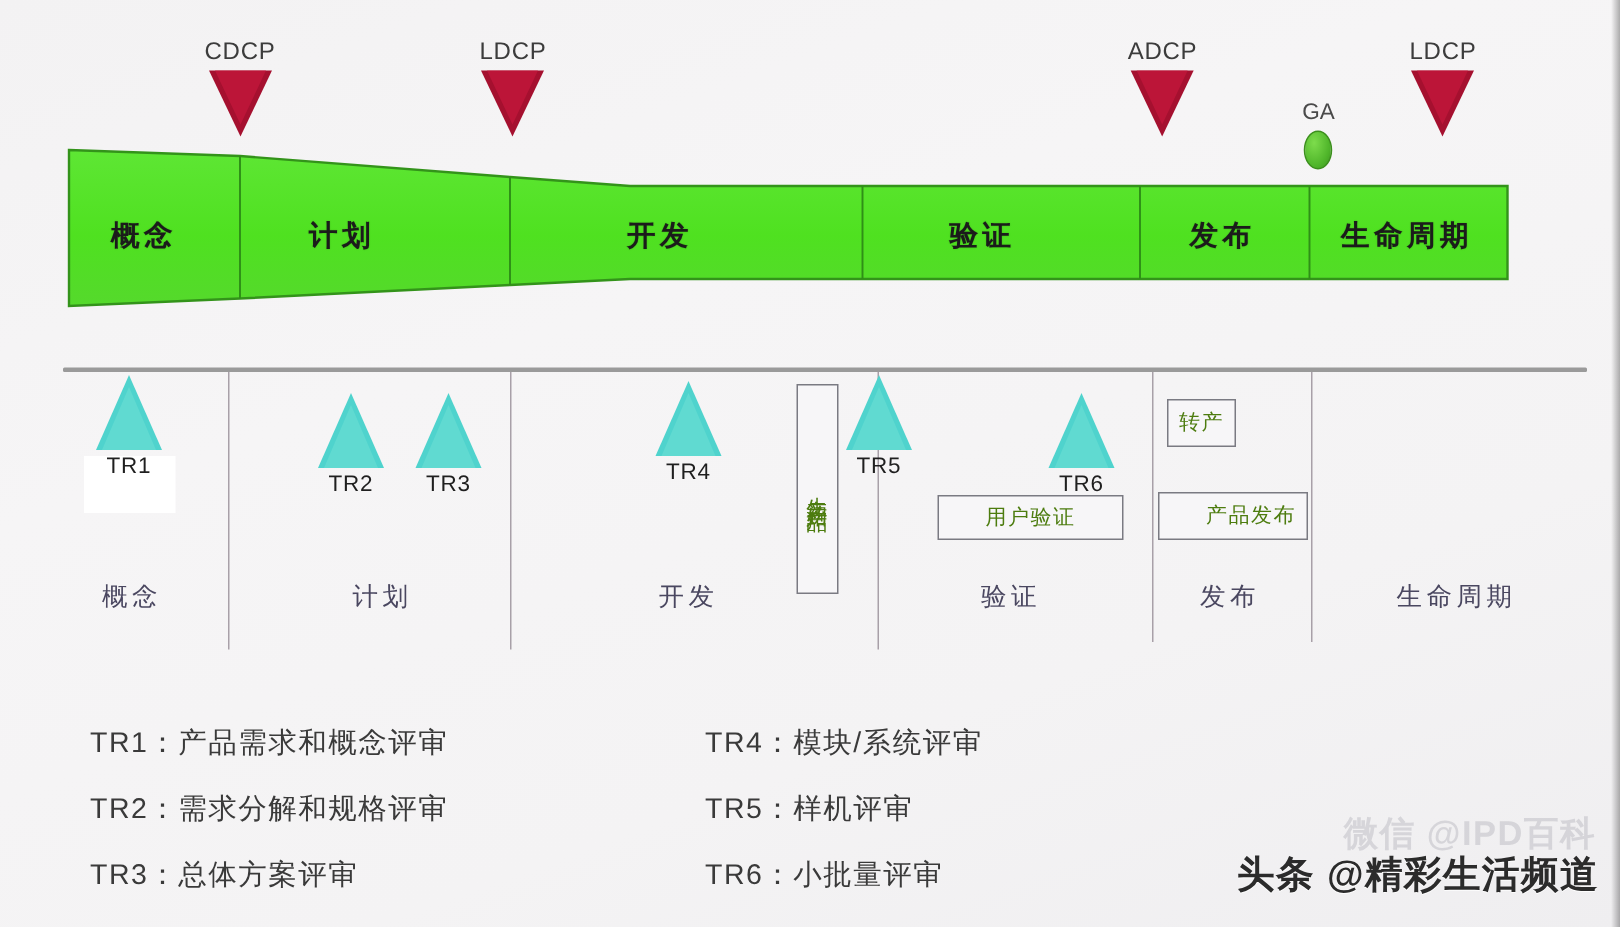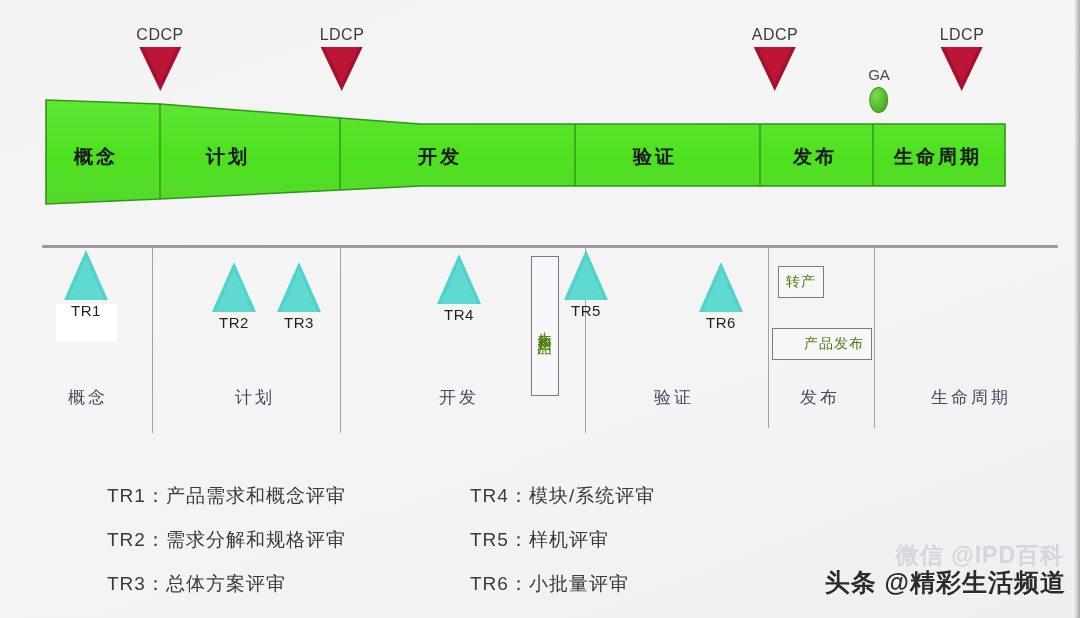--- a/index.html
+++ b/index.html
@@ -260,33 +260,34 @@
       <div class="tr-label">TR5</div>
     </div>
     <div class="tr-mark" style="left:721px; top:24px;">
       <div class="tr-tri-sheen">
           <div class="tr-tri"></div>
         </div>
       <div class="tr-label">TR6</div>
     </div>
 
     <div class="mbox vertical" style="left:531px; top:18px; width:28px; height:140px;">生产初始产品</div>
+    <div class="mbox" style="left:625px; top:92px; width:124px; height:30px;">用户验证</div>
     <div class="mbox" style="left:778px; top:28px; width:46px; height:32px;">转产</div>
     <div class="mbox" style="left:772px; top:90px; width:100px; height:32px;padding-left:24px;">产品发布</div>
 
     <div class="phase-label" style="left:88px;  top:148px;">概念</div>
     <div class="phase-label" style="left:255px; top:148px;">计划</div>
     <div class="phase-label" style="left:459px; top:148px;">开发</div>
     <div class="phase-label" style="left:674px; top:148px;">验证</div>
     <div class="phase-label" style="left:820px; top:148px;">发布</div>
     <div class="phase-label" style="left:971px; top:148px;">生命周期</div>
   </div>
 
   <div id="legend">
-    <div class="legend-col" style="left:60px; top:6px;margin-left:47px;">
+    <div class="legend-col" style="left:60px; top:6px;">
       <div class="legend-row"><span class="legend-key">TR1：</span><span class="legend-val">产品需求和概念评审</span></div>
       <div class="legend-row"><span class="legend-key">TR2：</span><span class="legend-val">需求分解和规格评审</span></div>
       <div class="legend-row"><span class="legend-key">TR3：</span><span class="legend-val">总体方案评审</span></div>
     </div>
     <div class="legend-col" style="left:470px; top:6px;">
       <div class="legend-row"><span class="legend-key">TR4：</span><span class="legend-val">模块/系统评审</span></div>
       <div class="legend-row"><span class="legend-key">TR5：</span><span class="legend-val">样机评审</span></div>
       <div class="legend-row"><span class="legend-key">TR6：</span><span class="legend-val">小批量评审</span></div>
     </div>
   </div>

